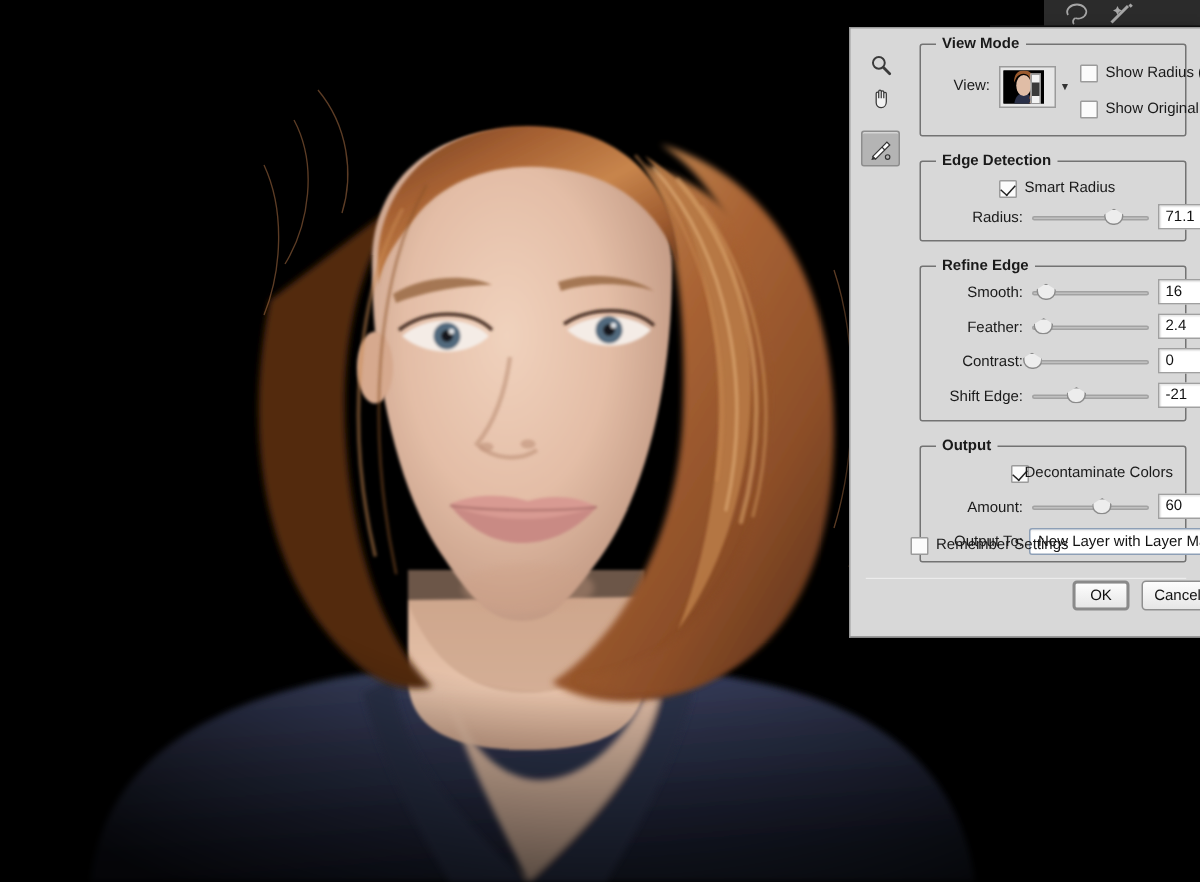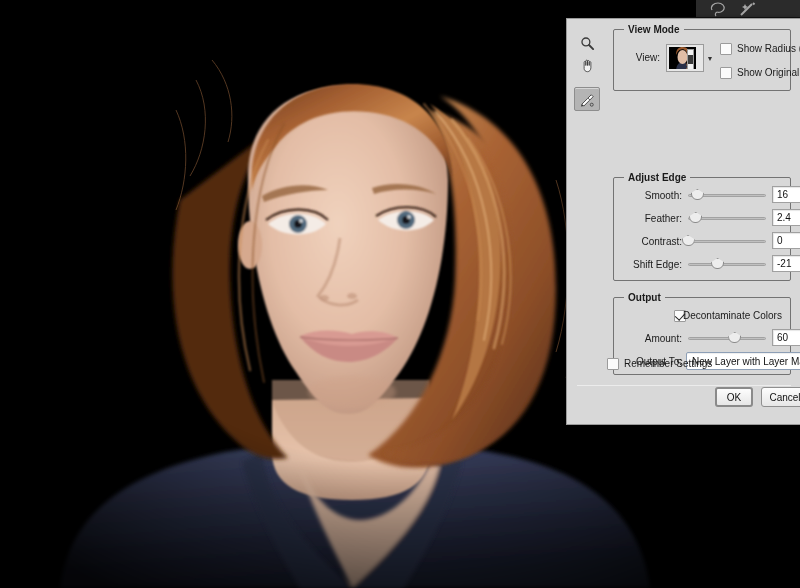--- a/index.html
+++ b/index.html
@@ -451,23 +451,37 @@
         </div>
         <div class="viewarrow" style="left:92px; top:14px;">▼</div>
 
         <div class="cbox" style="left:106px; top:13px;"></div>
         <span class="cblabel" style="left:123px; top:13px;">Show Radius (J)</span>
 
         <div class="cbox" style="left:106px; top:37px;"></div>
         <span class="cblabel" style="left:123px; top:37px;">Show Original (P)</span>
       </div>
 
+      <div class="group" style="left:46px; top:88px; width:178px; height:54px;">
+        <span class="legend">Edge Detection</span>
+
+        <div class="cbox on" style="left:52px; top:12px;"></div>
+        <span class="cblabel" style="left:69px; top:12px;">Smart Radius</span>
+
+        <span class="lbl" style="left:0px; top:32px; width:68px;">Radius:</span>
+        <div class="slider" style="left:74px; top:31px; width:78px;">
+          <div class="track"></div>
+          <div class="thumb" style="left:70%;"></div>
+        </div>
+        <div class="nfield" style="left:158px; top:28px;">71.1</div>
+
+      </div>
 
       <div class="group" style="left:46px; top:158px; width:178px; height:104px;">
-        <span class="legend">Adjust Edge</span>
+        <span class="legend">Refine Edge</span>
 
         <span class="lbl" style="left:0px; top:12px; width:68px;">Smooth:</span>
         <div class="slider" style="left:74px; top:11px; width:78px;">
           <div class="track"></div>
           <div class="thumb" style="left:12%;"></div>
         </div>
         <div class="nfield" style="left:158px; top:8px;">16</div>
         <span class="unit" style="left:208px; top:12px;"></span>
 
         <span class="lbl" style="left:0px; top:35px; width:68px;">Feather:</span>

